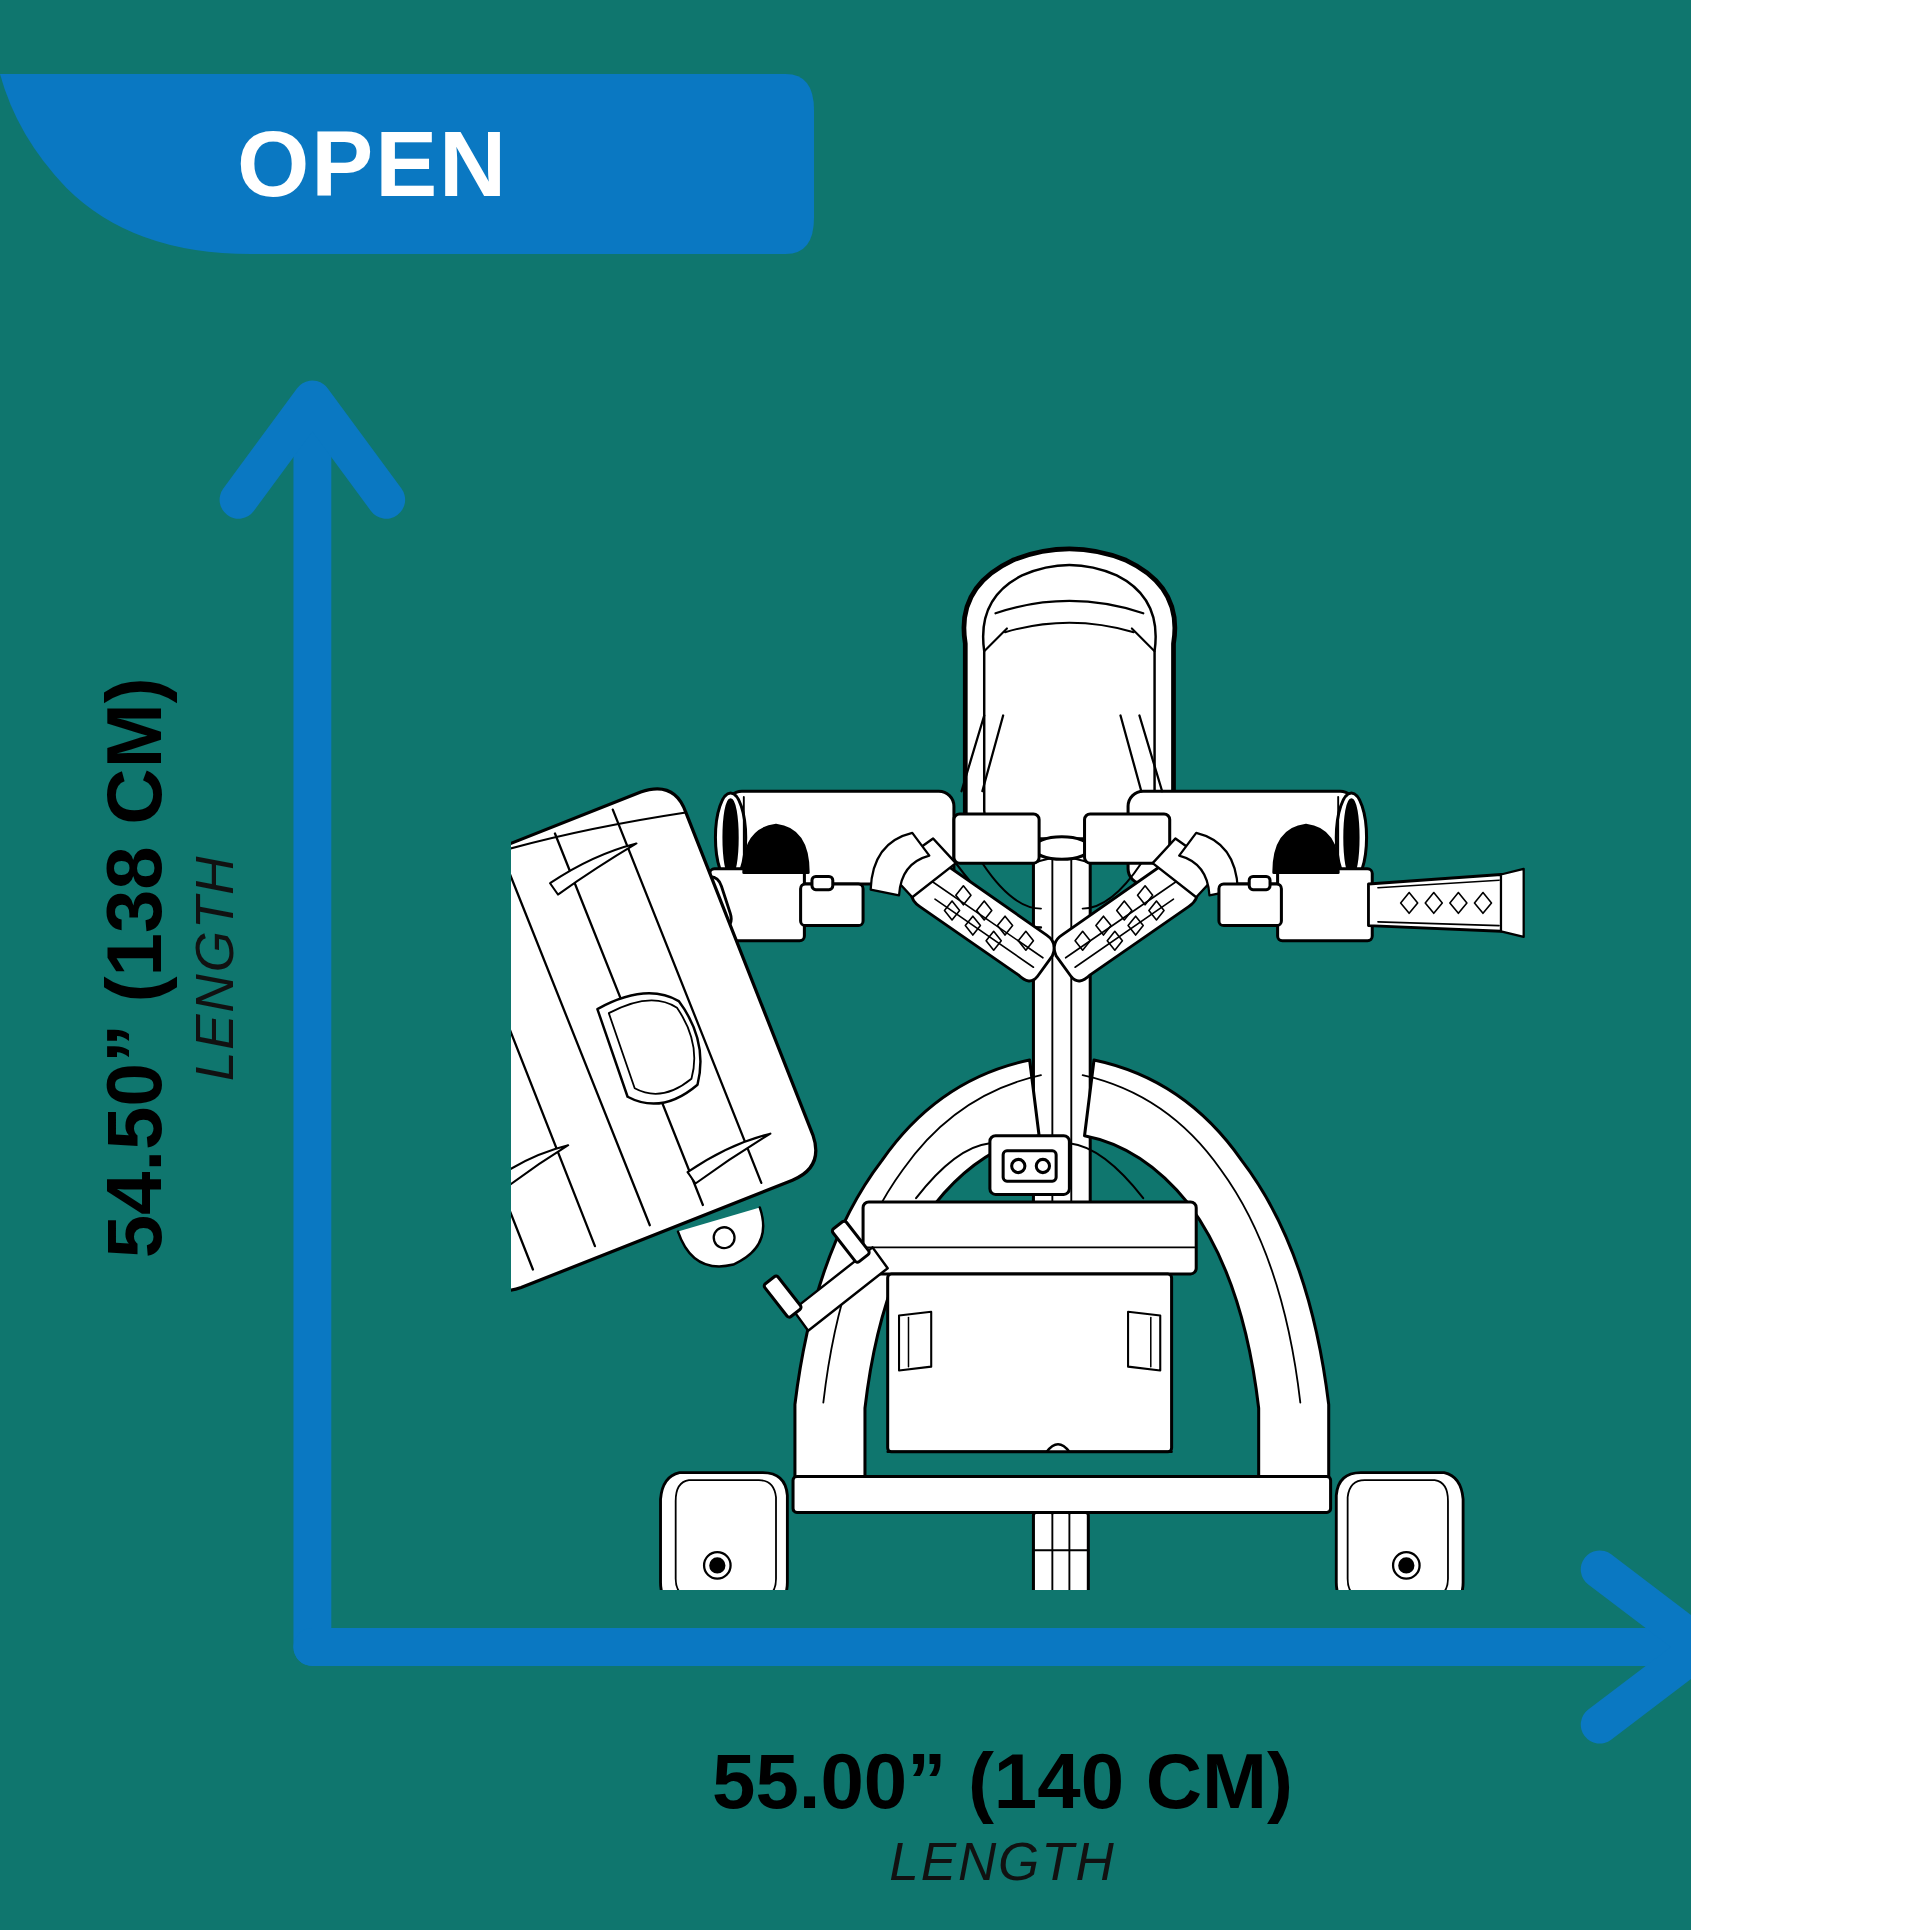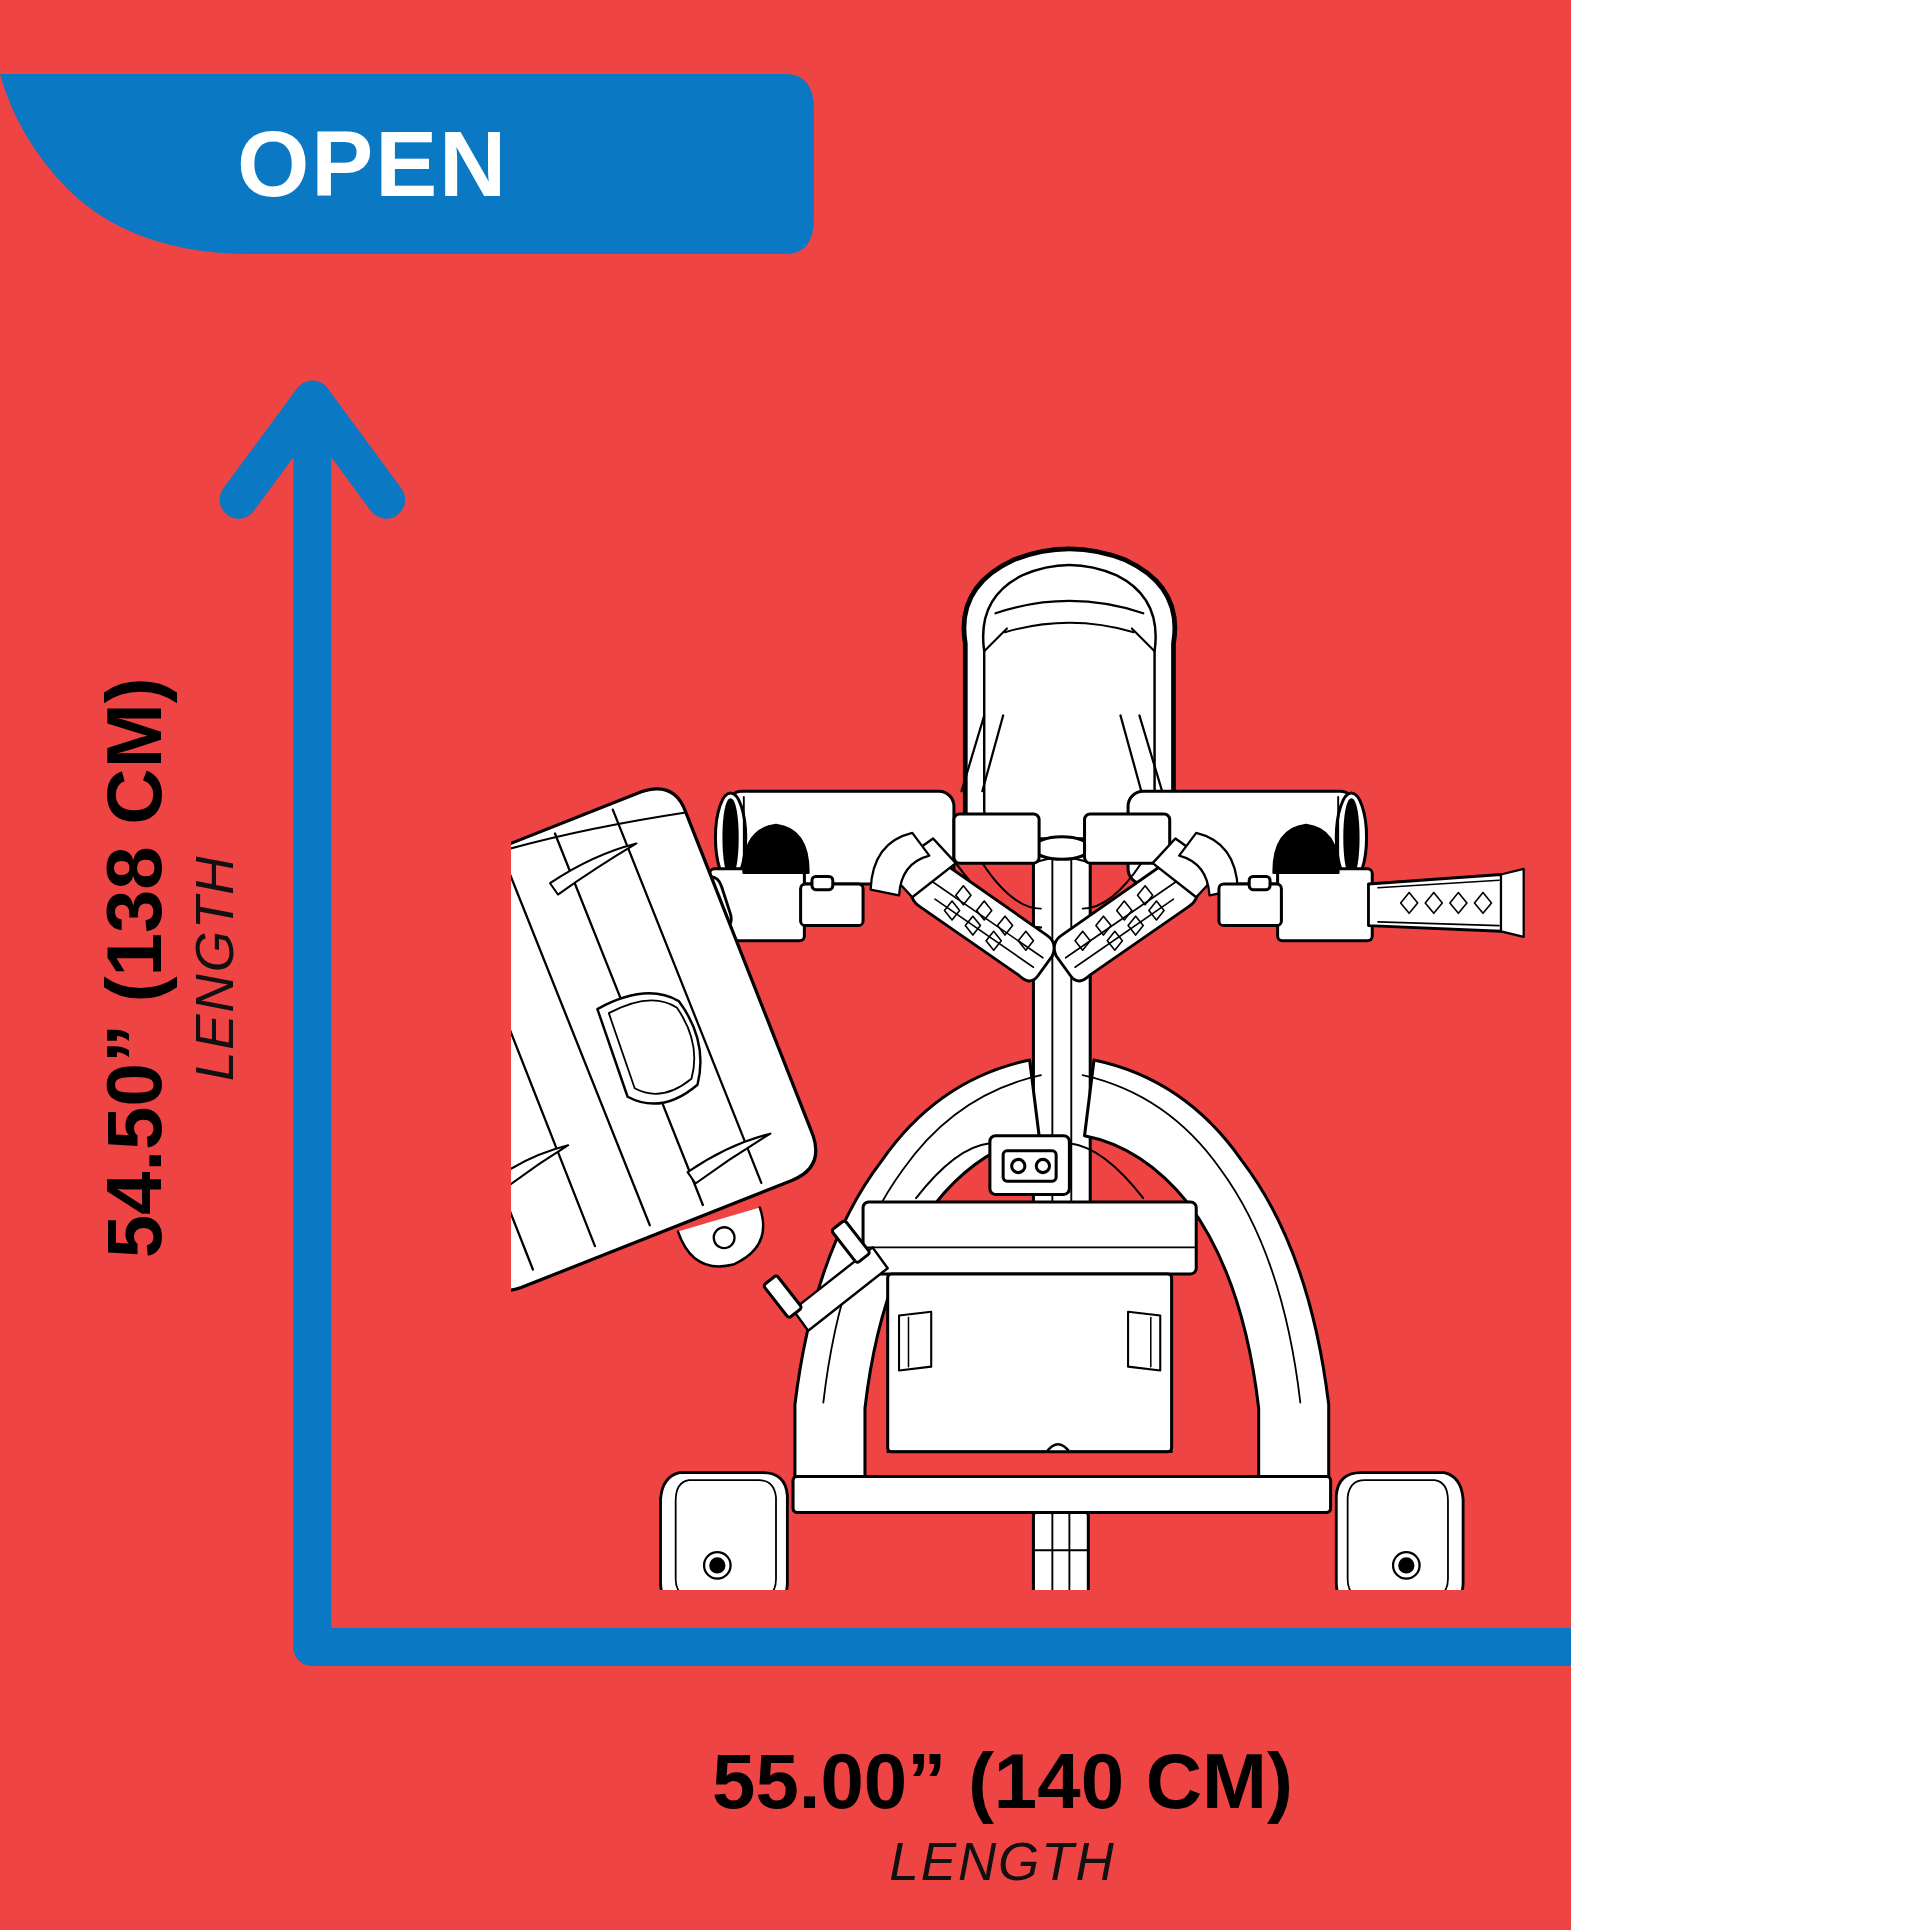--- a/index.html
+++ b/index.html
@@ -6,23 +6,23 @@
   html, body {
     margin: 0;
     padding: 0;
     background: #ffffff;
   }
   body {
     font-family: "Liberation Sans", sans-serif;
   }
   #stage {
     position: relative;
-    width: 1571px;
+    width: 1691px;
     height: 1931px;
-    background: #ef4444;
+    background: #0f766e;
     overflow: hidden;
   }
 
   
   .banner-wrap {
     position: absolute;
     left: 0px;
     top: 74px;
     width: 814px;
     height: 180px;

